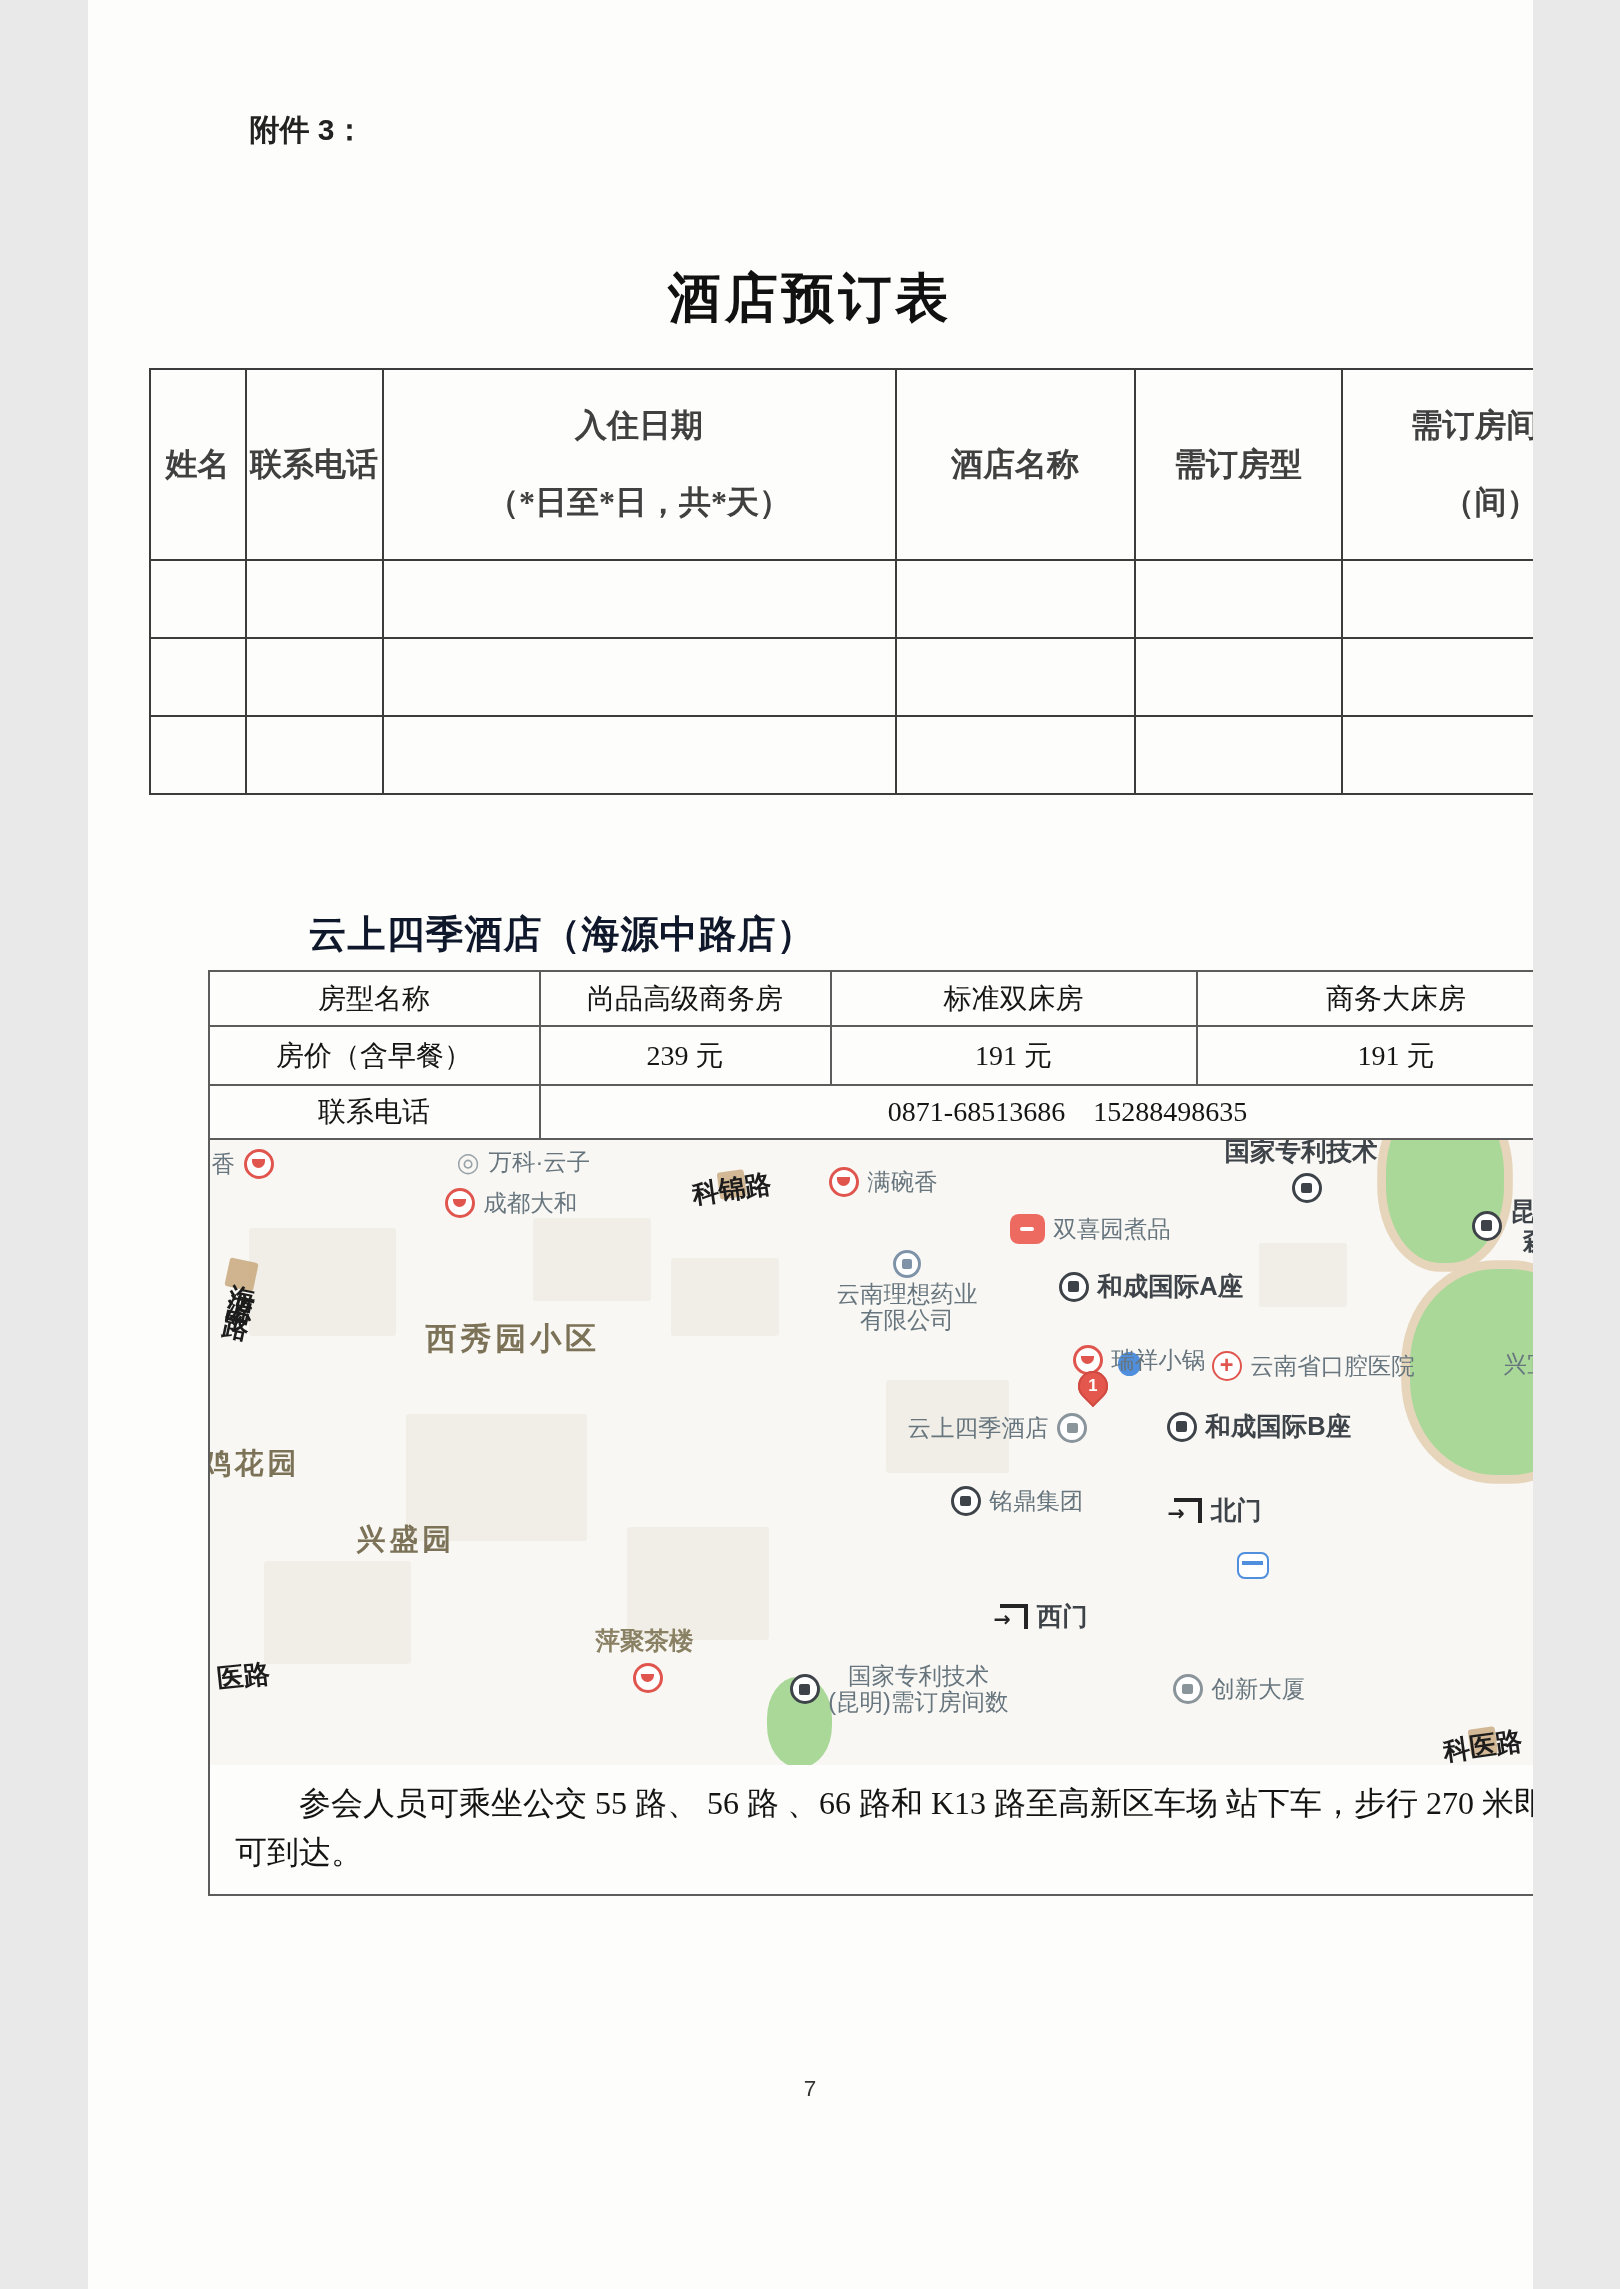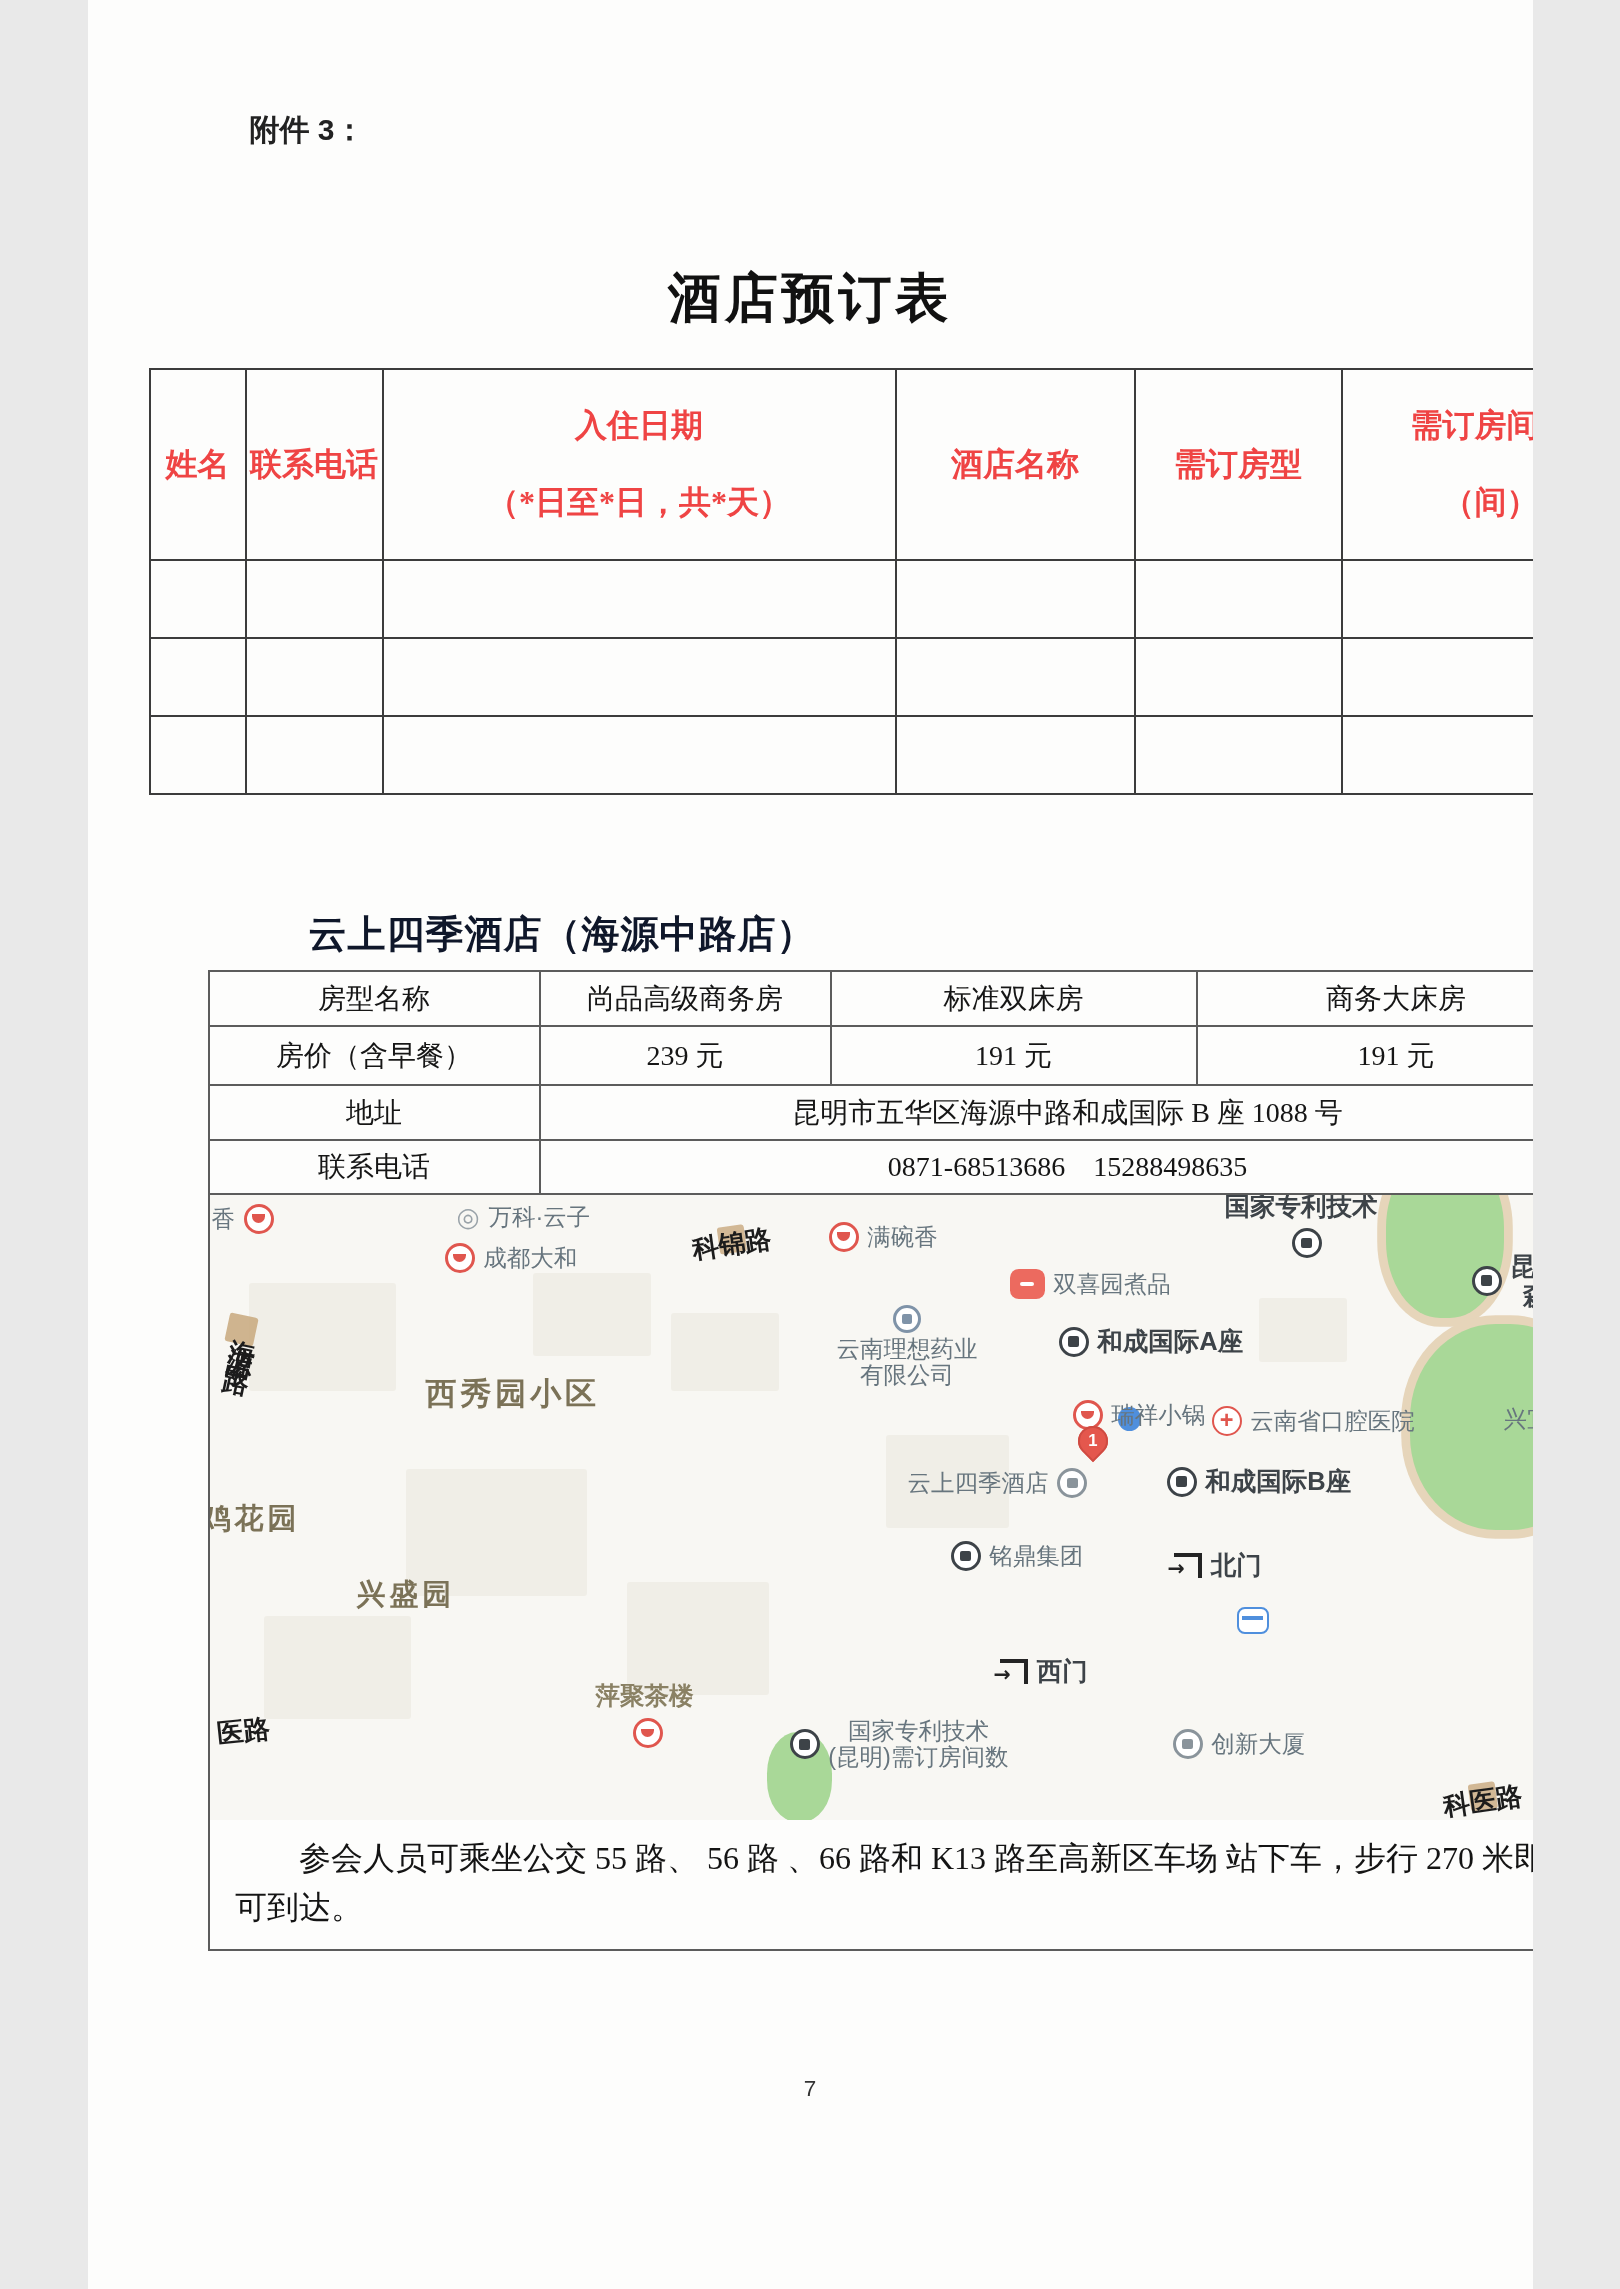--- a/index.html
+++ b/index.html
@@ -7,21 +7,21 @@
         font-family:"Liberation Serif",serif;color:#1d1d1d;}
 
   .attachment{position:absolute;left:162px;top:110px;font-family:"Liberation Sans",sans-serif;
               font-weight:bold;font-size:30px;color:#222;}
   .doc-title{position:absolute;left:0;top:263px;width:100%;text-align:center;
              font-family:"Liberation Serif",serif;font-weight:bold;font-size:53px;letter-spacing:3.9px;color:#111;}
 
   
   table.booking{position:absolute;left:61px;top:368px;width:1490px;border-collapse:collapse;table-layout:fixed;}
   table.booking td{border:2px solid #3c3c3c;text-align:center;vertical-align:middle;
-                   font-weight:bold;font-size:32px;color:#ef4444;padding:0;}
+                   font-weight:bold;font-size:32px;color:#404040;padding:0;}
   table.booking tr.hdr td{height:189px;}
   table.booking tr.data td{height:76px;}
   .hdr-two{display:flex;flex-direction:column;gap:33px;justify-content:center;}
 
   
   .hotel-heading{position:absolute;left:221px;top:873px;font-family:"Liberation Sans",sans-serif;
                  font-weight:bold;font-size:38px;color:#0f172a;letter-spacing:1px;margin-top:36px;}
   table.hotel{position:absolute;left:120px;top:970px;width:1387px;border-collapse:collapse;table-layout:fixed;}
   table.hotel td{border:2px solid #5c5c5c;text-align:center;vertical-align:middle;
                  font-size:28px;color:#161616;padding:2px 3.9px;}
@@ -165,24 +165,20 @@
       <td>尚品高级商务房</td>
       <td>标准双床房</td>
       <td>商务大床房</td>
     </tr>
     <tr class="r2">
       <td>房价（含早餐）</td>
       <td>239 元</td>
       <td>191 元</td>
       <td>191 元</td>
     </tr>
-    <tr class="r3">
-      <td>地址</td>
-      <td colspan="3">昆明市五华区海源中路和成国际 B 座 1088 号</td>
-    </tr>
     <tr class="r4">
       <td>联系电话</td>
       <td colspan="3">0871-68513686　15288498635</td>
     </tr>
     <tr>
       <td colspan="4" class="mapcell">
         <div class="map">
               <div class="patch" style="left: 39px; top: 88px; width: 147px; height: 108px;"></div>
               <div class="patch" style="left: 323px; top: 78px; width: 118px; height: 83px;"></div>
               <div class="patch" style="left: 196px; top: 274px; width: 181px; height: 127px;"></div>

